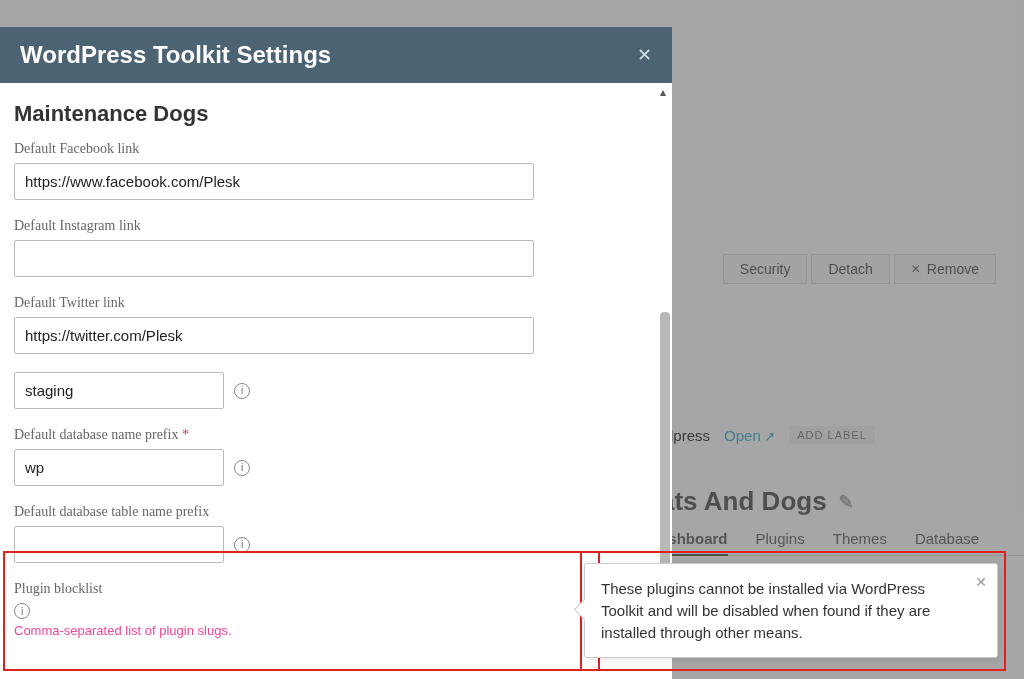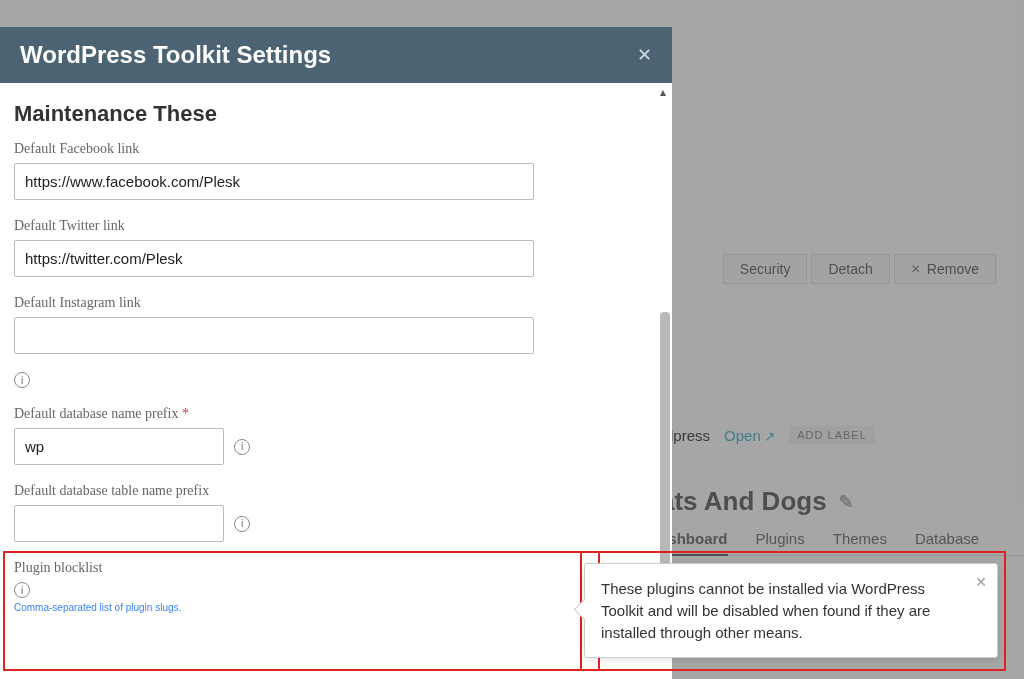--- a/index.html
+++ b/index.html
@@ -159,22 +159,22 @@
       display: inline-flex;
       width: 16px; height: 16px;
       border: 1px solid #888;
       border-radius: 50%;
       align-items: center; justify-content: center;
       font-size: 10px;
       color: #666;
       cursor: help;
     }
     .helper-text {
-      font-size: 10px;
-      color: #3b82f6;
+      font-size: 13px;
+      color: #ec4899;
       margin-top: 4px;
     }
     .highlight-box {
       position: absolute;
       border: 2px solid #d22;
       z-index: 5;
       pointer-events: none;
     }
     .highlight-1 {
       top: 551px;
@@ -270,40 +270,41 @@
 <div class="backdrop-overlay"></div>
 
 <div class="modal">
   <div class="modal-header">
     <h1>WordPress Toolkit Settings</h1>
     <span class="close-x">✕</span>
   </div>
   <div class="scroll-indicator">▴</div>
   <div class="modal-body">
 
-    <div class="section-title">Maintenance These</div>
+    <div class="section-title">Maintenance Dogs</div>
 
     <div class="field-group">
       <label class="field-label">Default Facebook link</label>
       <input class="text-input" value="https://www.facebook.com/Plesk" style="">
     </div>
 
     <div class="field-group">
+      <label class="field-label">Default Instagram link</label>
+      <input class="text-input" value="" style="">
+    </div>
+
+    <div class="field-group">
       <label class="field-label">Default Twitter link</label>
       <input class="text-input" value="https://twitter.com/Plesk" style="">
     </div>
 
-    <div class="field-group">
-      <label class="field-label">Default Instagram link</label>
-      <input class="text-input" value="" style="">
-    </div>
-
 
     <div class="field-group">
       <div class="input-row">
+        <input class="text-input narrow" value="staging" style="">
         <span class="info-icon">i</span>
       </div>
     </div>
 
     <div class="field-group">
       <label class="field-label"><span>Default database name prefix</span> <span class="req">*</span></label>
       <div class="input-row">
         <input class="text-input narrow" value="wp" style="">
         <span class="info-icon">i</span>
       </div>

